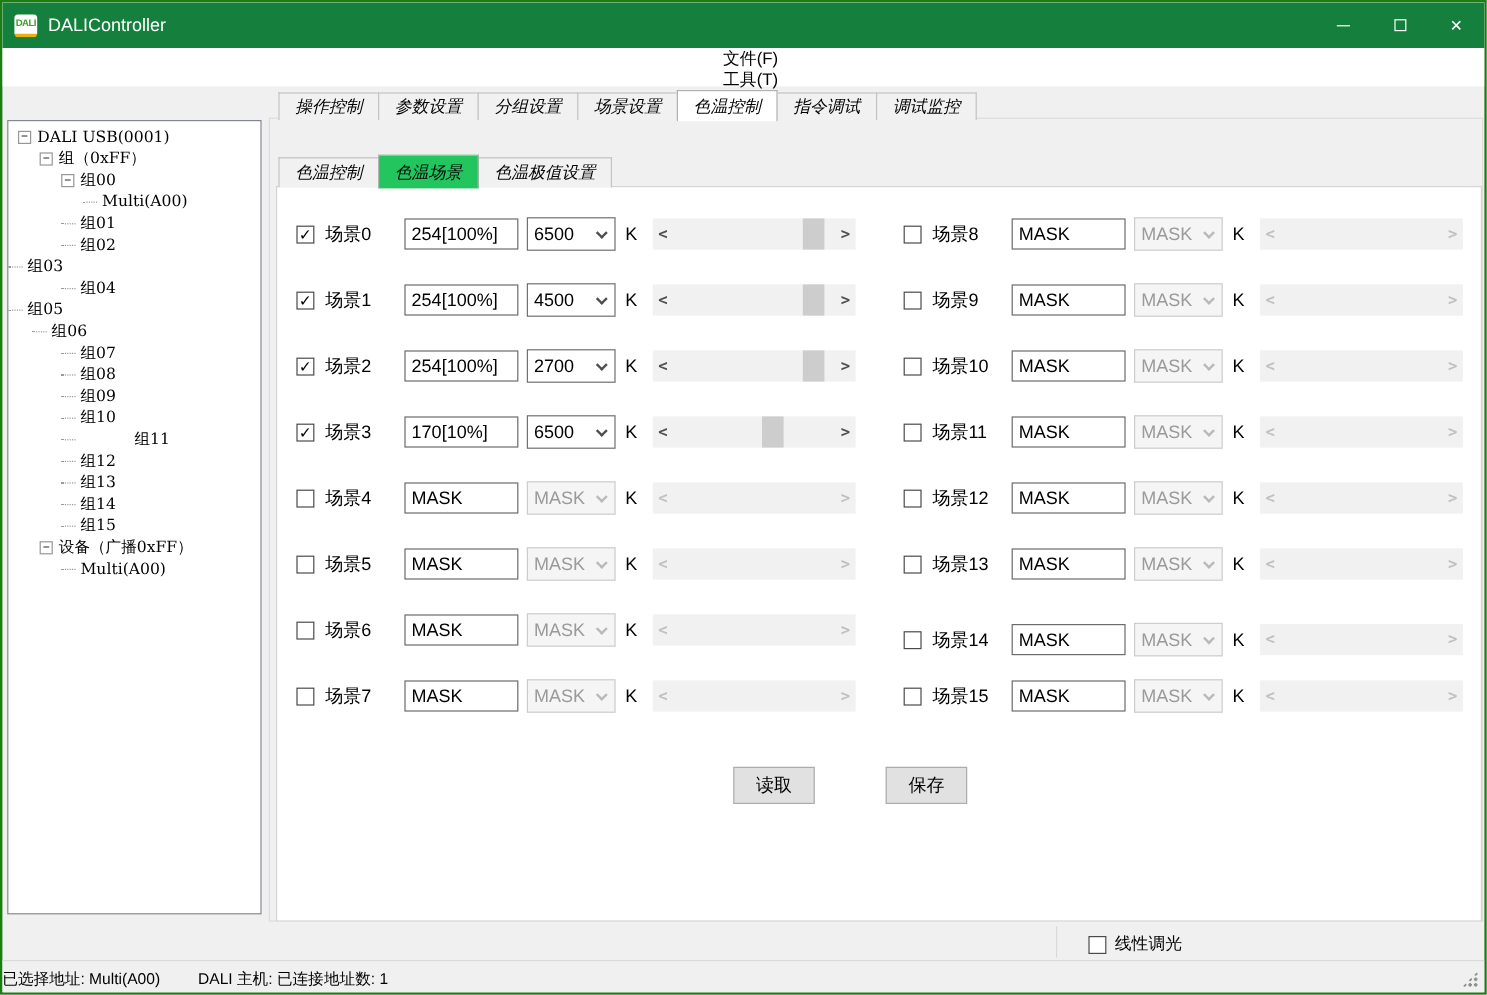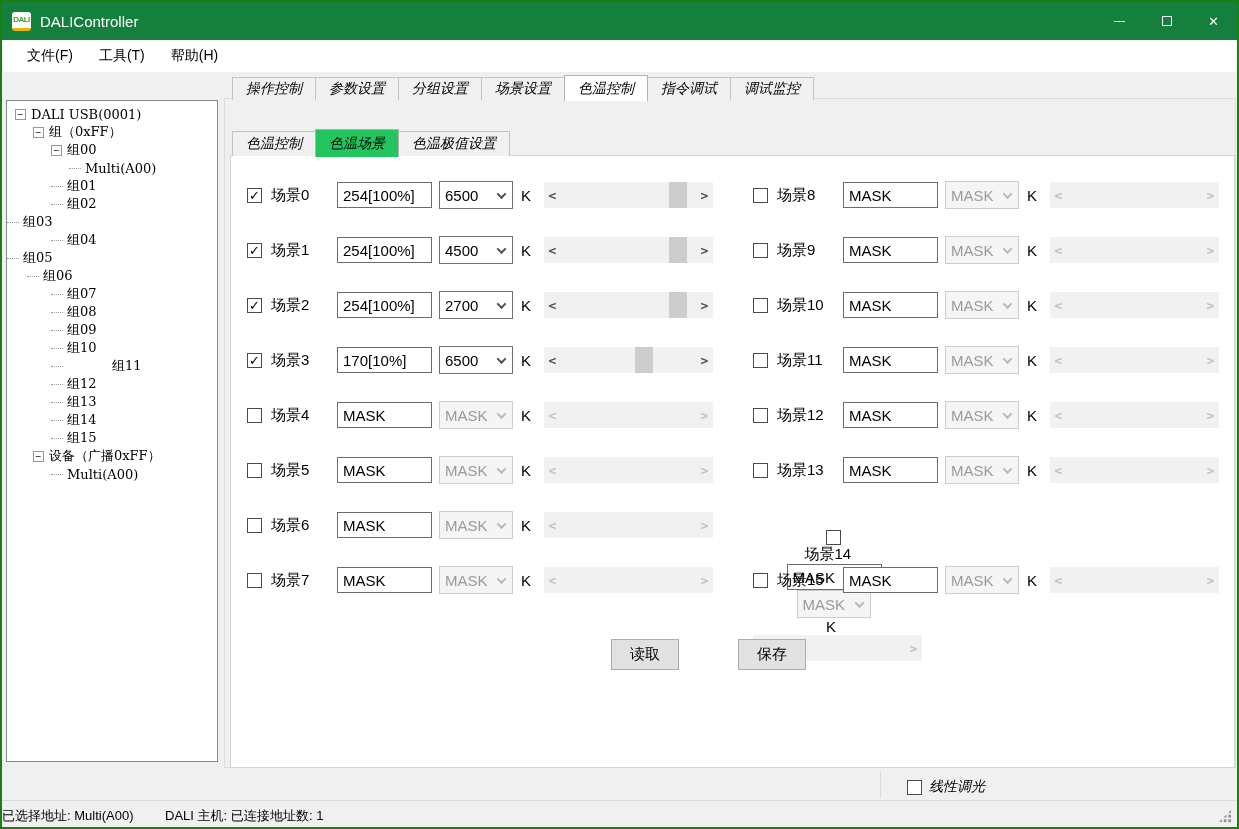--- a/index.html
+++ b/index.html
@@ -16,21 +16,21 @@
     display:flex; align-items:center; justify-content:center; font-size:8px; font-weight:bold;
     color:#3da023; letter-spacing:-0.5px; border-bottom:3px solid #e8b10c; }
   .win-title{ font-size:15px; }
   .win-controls{ position:absolute; right:0; top:0; height:38px; display:flex; }
   .win-btn{ width:47px; height:38px; display:flex; align-items:center; justify-content:center;
     font-size:13px; color:#fff; cursor:default; }
   .min-glyph{ width:11px; height:1px; background:#fff; display:inline-block; }
   .max-glyph{ width:10px; height:10px; border:1px solid #fff; display:inline-block; }
   
   .menubar{ position:absolute; left:0; top:38px; right:0; height:32px; background:#fff;
-    display:flex; align-items:center; padding-left:12px; }
+    display:flex; align-items:center; padding-left:12px;flex-direction:column; }
   .menu-item{ padding:0 13px; font-size:14px; color:#000; }
   
   .tree-panel{ position:absolute; left:4px; top:98px; width:212px; height:662px; background:#fff;
     border:1px solid #828790; overflow:hidden; font-family:"DejaVu Serif", serif; font-size:13px;
     padding-top:4px; }
   .tnode{ height:18px; display:flex; align-items:center; white-space:nowrap; }
   .texp{ width:11px; height:11px; border:1px solid #969696; background:#fff; color:#000;
     font-size:10px; line-height:9px; display:flex; align-items:center; justify-content:center;
     margin-right:5px; flex:none; font-family:"Liberation Sans",sans-serif; }
   .tdash{ width:12px; height:0; border-top:1px dotted #9a9a9a; margin-right:4px; flex:none; }
@@ -76,21 +76,21 @@
   .sbar.dis .sarr{ color:#c0c0c0; }
   .strack{ position:relative; flex:1; height:26px; }
   .sthumb{ position:absolute; top:0; width:18px; height:26px; background:#cdcdcd; }
   
   .btn{ position:absolute; width:68px; height:31px; background:#e1e1e1; border:1px solid #adadad;
     font-size:15px; color:#000; display:flex; align-items:center; justify-content:center; }
   .btn-read{ left:380px; top:483px; }
   .btn-save{ left:507px; top:483px; }
   
   .vdivider{ position:absolute; left:878px; top:770px; width:1px; height:26px; background:#d9d9d9; }
-  .linear-dim{ position:absolute; left:905px; top:776px; display:flex; align-items:center; font-size:14px;font-style:italic; }
+  .linear-dim{ position:absolute; left:905px; top:776px; display:flex; align-items:center; font-size:14px; }
   .linear-dim .cb{ margin-right:7px; }
   
   .statusbar{ position:absolute; left:0; right:0; bottom:0; height:27px; background:#f0f0f0;
     border-top:1px solid #d9d9d9; font-size:13px; color:#000; }
   .stitem{ position:absolute; top:6px; white-space:nowrap; }
   .stitem:nth-of-type(1){ left:10px; }
   .stitem:nth-of-type(2){ left:163px; }
   .stitem:nth-of-type(3){ left:268px; }
   .grip{ position:absolute; right:5px; bottom:4px; width:14px; height:14px;
     background-image:radial-gradient(circle,#8f8f8f 1.3px,transparent 1.5px);
@@ -437,21 +437,21 @@
             <span class="cval">MASK</span>
             <span class="chev"></span>
           </div>
           <span class="kunit">K</span>
           <div class="sbar dis">
             <span class="sarr">&lt;</span>
             <div class="strack"></div>
             <span class="sarr">&gt;</span>
           </div>
         </div>
-        <div class="srow" style="top: 374px; flex-direction: column;">
+        <div class="srow" style="top: 362px;">
           <span class="cb"></span>
           <span class="slabel">场景14</span>
           <input class="sval" value="MASK" style="">
           <div class="combo dis">
             <span class="cval">MASK</span>
             <span class="chev"></span>
           </div>
           <span class="kunit">K</span>
           <div class="sbar dis">
             <span class="sarr">&lt;</span>

